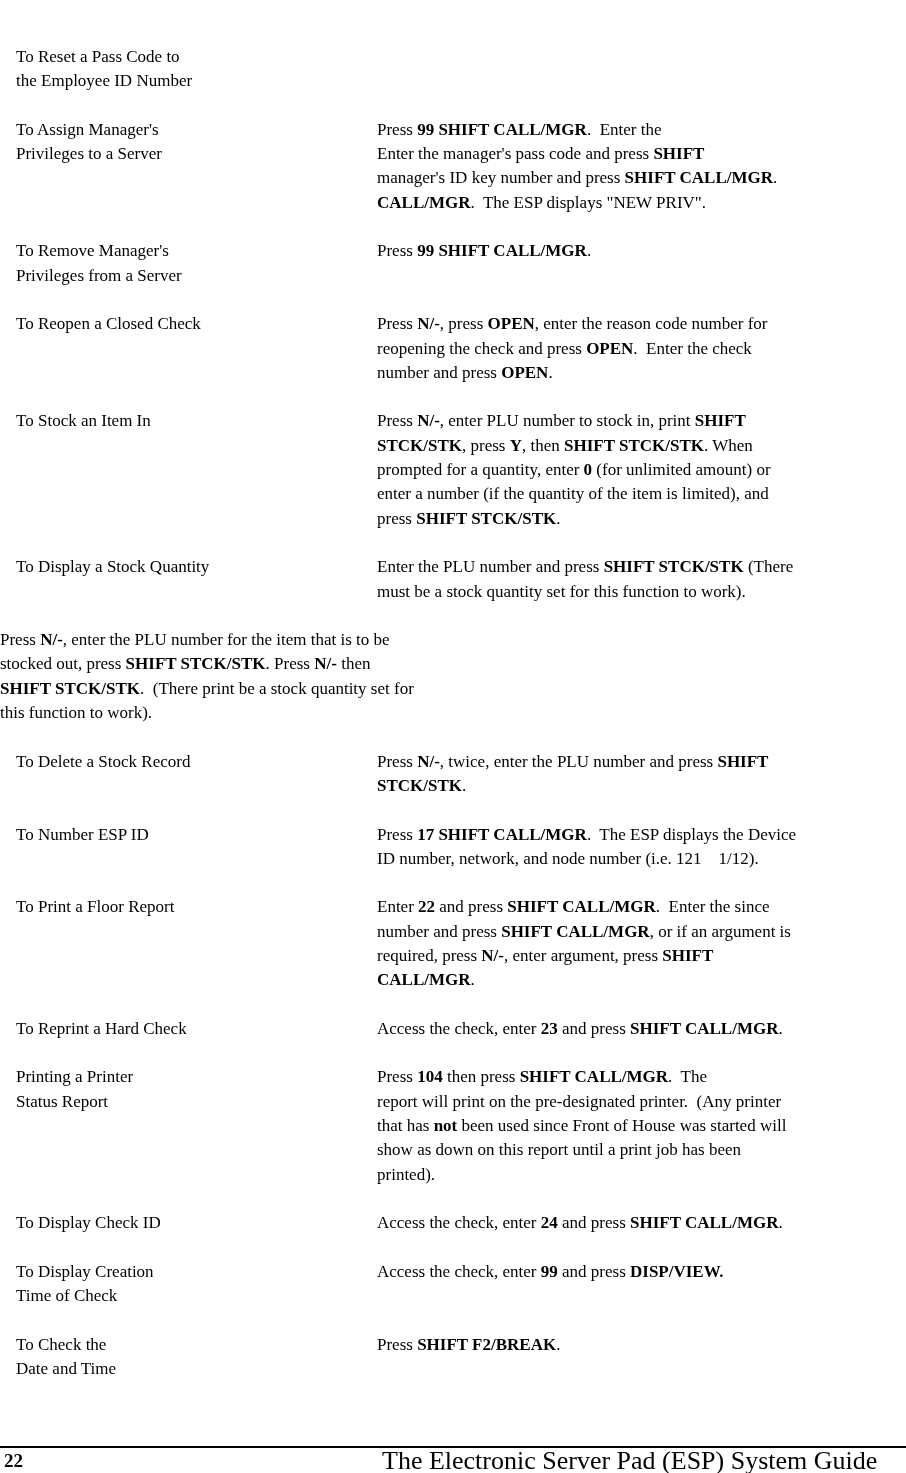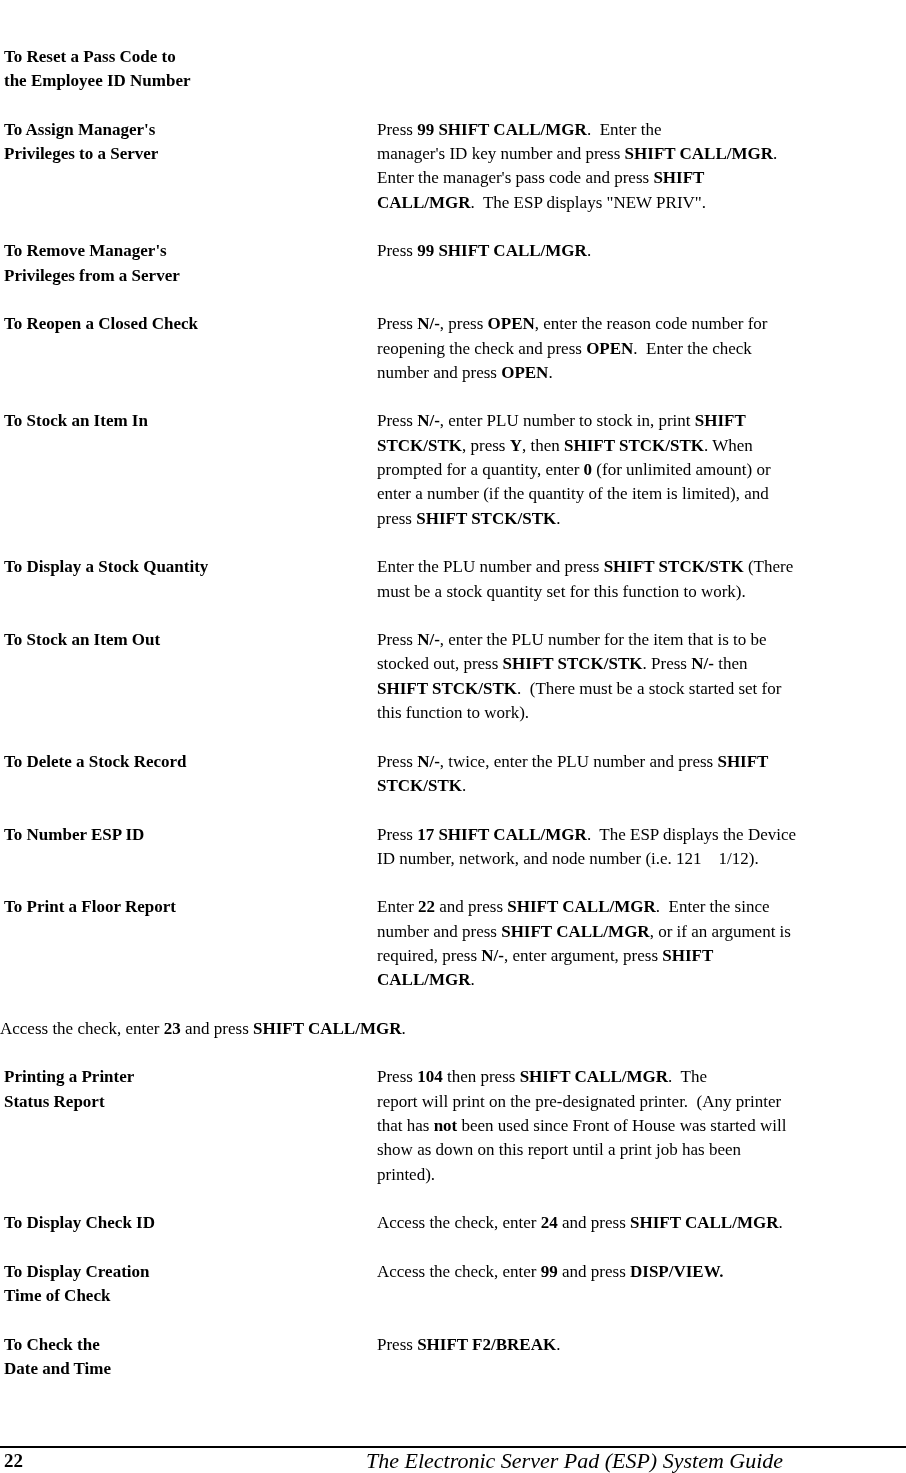--- a/index.html
+++ b/index.html
@@ -23,22 +23,22 @@
     width: 906px;
   }
   .section {
     display: flex;
     align-items: flex-start;
     margin-bottom: 24.3px;
   }
   .heading {
     width: 377px;
     box-sizing: border-box;
-    padding-left: 4px;
-    font-weight: bold;
+    padding-left: 16px;
+    font-weight: normal;
     flex: 0 0 auto;
   }
   .body {
     width: 529px;
     flex: 0 0 auto;
   }
   .line {
     font-size: 17px;
     line-height: 24.3px;
     white-space: pre;
@@ -64,24 +64,23 @@
   .pagenum {
     position: absolute;
     left: 4px;
     top: 0;
     font-weight: bold;
     font-size: 19px;
     line-height: 24px;
   }
   .booktitle {
     position: absolute;
-    left: 366px;
+    left: 382px;
     top: 0;
-    font-style: italic;
-    font-size: 22px;
+    font-size: 26px;
     line-height: 24px;
   }
 </style>
 </head>
 <body>
 
 <div class="page">
   <div class="content" id="sections">
       <div class="section">
         <div class="heading">
@@ -89,22 +88,22 @@
           <div class="line">the Employee ID Number</div>
         </div>
       </div>
       <div class="section">
         <div class="heading">
           <div class="line">To Assign Manager's</div>
           <div class="line">Privileges to a Server</div>
         </div>
         <div class="body">
           <div class="line"><span>Press </span><b>99 SHIFT CALL/MGR</b><span>.  Enter the</span></div>
+          <div class="line"><span>Enter the manager's pass code and press </span><b>SHIFT</b></div>
           <div class="line"><span>manager's ID key number and press </span><b>SHIFT CALL/MGR</b><span>.</span></div>
-          <div class="line"><span>Enter the manager's pass code and press </span><b>SHIFT</b></div>
           <div class="line"><b>CALL/MGR</b><span>.  The ESP displays "NEW PRIV".</span></div>
         </div>
       </div>
       <div class="section">
         <div class="heading">
           <div class="line">To Remove Manager's</div>
           <div class="line">Privileges from a Server</div>
         </div>
         <div class="body">
           <div class="line"><span>Press </span><b>99 SHIFT CALL/MGR</b><span>.</span></div>
@@ -135,27 +134,24 @@
       <div class="section">
         <div class="heading">
           <div class="line">To Display a Stock Quantity</div>
         </div>
         <div class="body">
           <div class="line"><span>Enter the PLU number and press </span><b>SHIFT STCK/STK</b><span> (There</span></div>
           <div class="line"><span>must be a stock quantity set for this function to work).</span></div>
         </div>
       </div>
       <div class="section">
-        <div class="heading">
-          <div class="line">To Stock an Item Out</div>
-        </div>
         <div class="body">
           <div class="line"><span>Press </span><b>N/-</b><span>, enter the PLU number for the item that is to be</span></div>
           <div class="line"><span>stocked out, press </span><b>SHIFT STCK/STK</b><span>. Press </span><b>N/-</b><span> then</span></div>
-          <div class="line"><b>SHIFT STCK/STK</b><span>.  (There must be a stock started set for</span></div>
+          <div class="line"><b>SHIFT STCK/STK</b><span>.  (There print be a stock quantity set for</span></div>
           <div class="line"><span>this function to work).</span></div>
         </div>
       </div>
       <div class="section">
         <div class="heading">
           <div class="line">To Delete a Stock Record</div>
         </div>
         <div class="body">
           <div class="line"><span>Press </span><b>N/-</b><span>, twice, enter the PLU number and press </span><b>SHIFT</b></div>
           <div class="line"><b>STCK/STK</b><span>.</span></div>
@@ -175,20 +171,23 @@
           <div class="line">To Print a Floor Report</div>
         </div>
         <div class="body">
           <div class="line"><span>Enter </span><b>22</b><span> and press </span><b>SHIFT CALL/MGR</b><span>.  Enter the since</span></div>
           <div class="line"><span>number and press </span><b>SHIFT CALL/MGR</b><span>, or if an argument is</span></div>
           <div class="line"><span>required, press </span><b>N/-</b><span>, enter argument, press </span><b>SHIFT</b></div>
           <div class="line"><b>CALL/MGR</b><span>.</span></div>
         </div>
       </div>
       <div class="section">
+        <div class="heading">
+          <div class="line">To Reprint a Hard Check</div>
+        </div>
         <div class="body">
           <div class="line"><span>Access the check, enter </span><b>23</b><span> and press </span><b>SHIFT CALL/MGR</b><span>.</span></div>
         </div>
       </div>
       <div class="section">
         <div class="heading">
           <div class="line">Printing a Printer</div>
           <div class="line">Status Report</div>
         </div>
         <div class="body">

